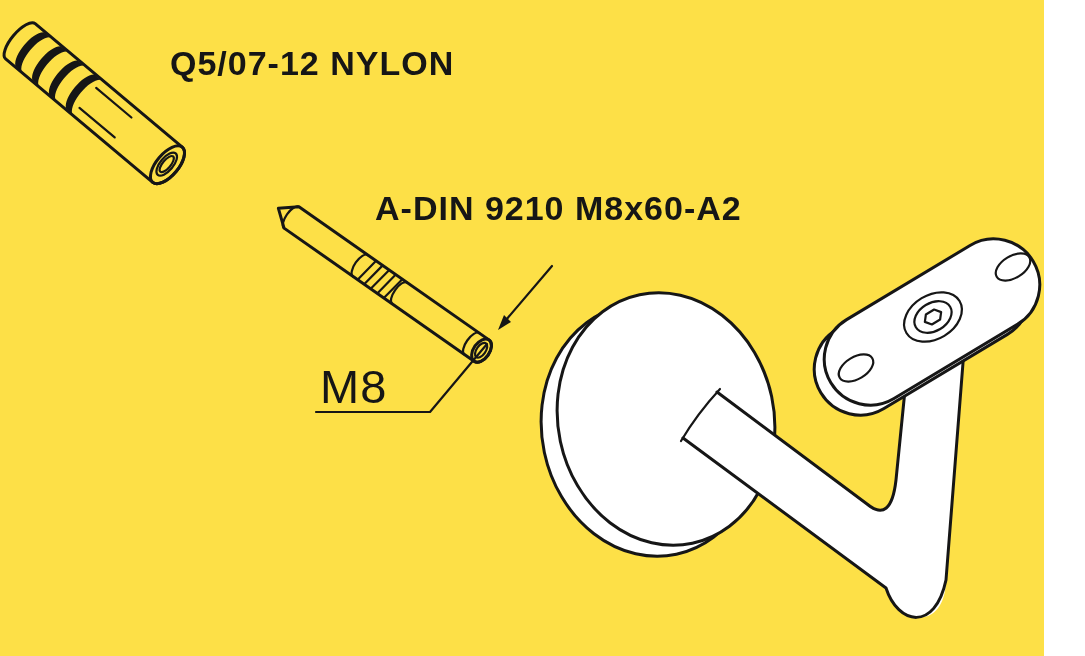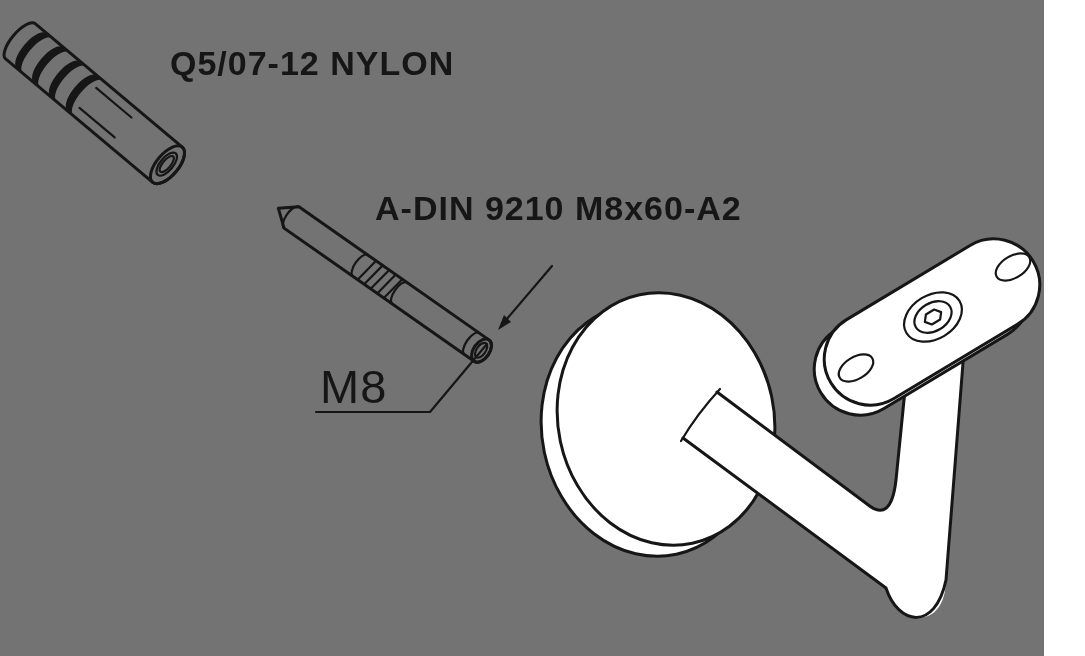--- a/index.html
+++ b/index.html
@@ -5,21 +5,21 @@
   html, body {
     margin: 0;
     padding: 0;
     background: #ffffff;
     font-family: "Liberation Sans", sans-serif;
   }
   .canvas {
     position: relative;
     width: 1044px;
     height: 656px;
-    background: #737373;
+    background: #fde047;
     overflow: hidden;
   }
   svg { display: block; }
   .part-label {
     font-family: "Liberation Sans", sans-serif;
     font-weight: 700;
     font-size: 34px;
     letter-spacing: 1px;
     fill: #161616;
   }

